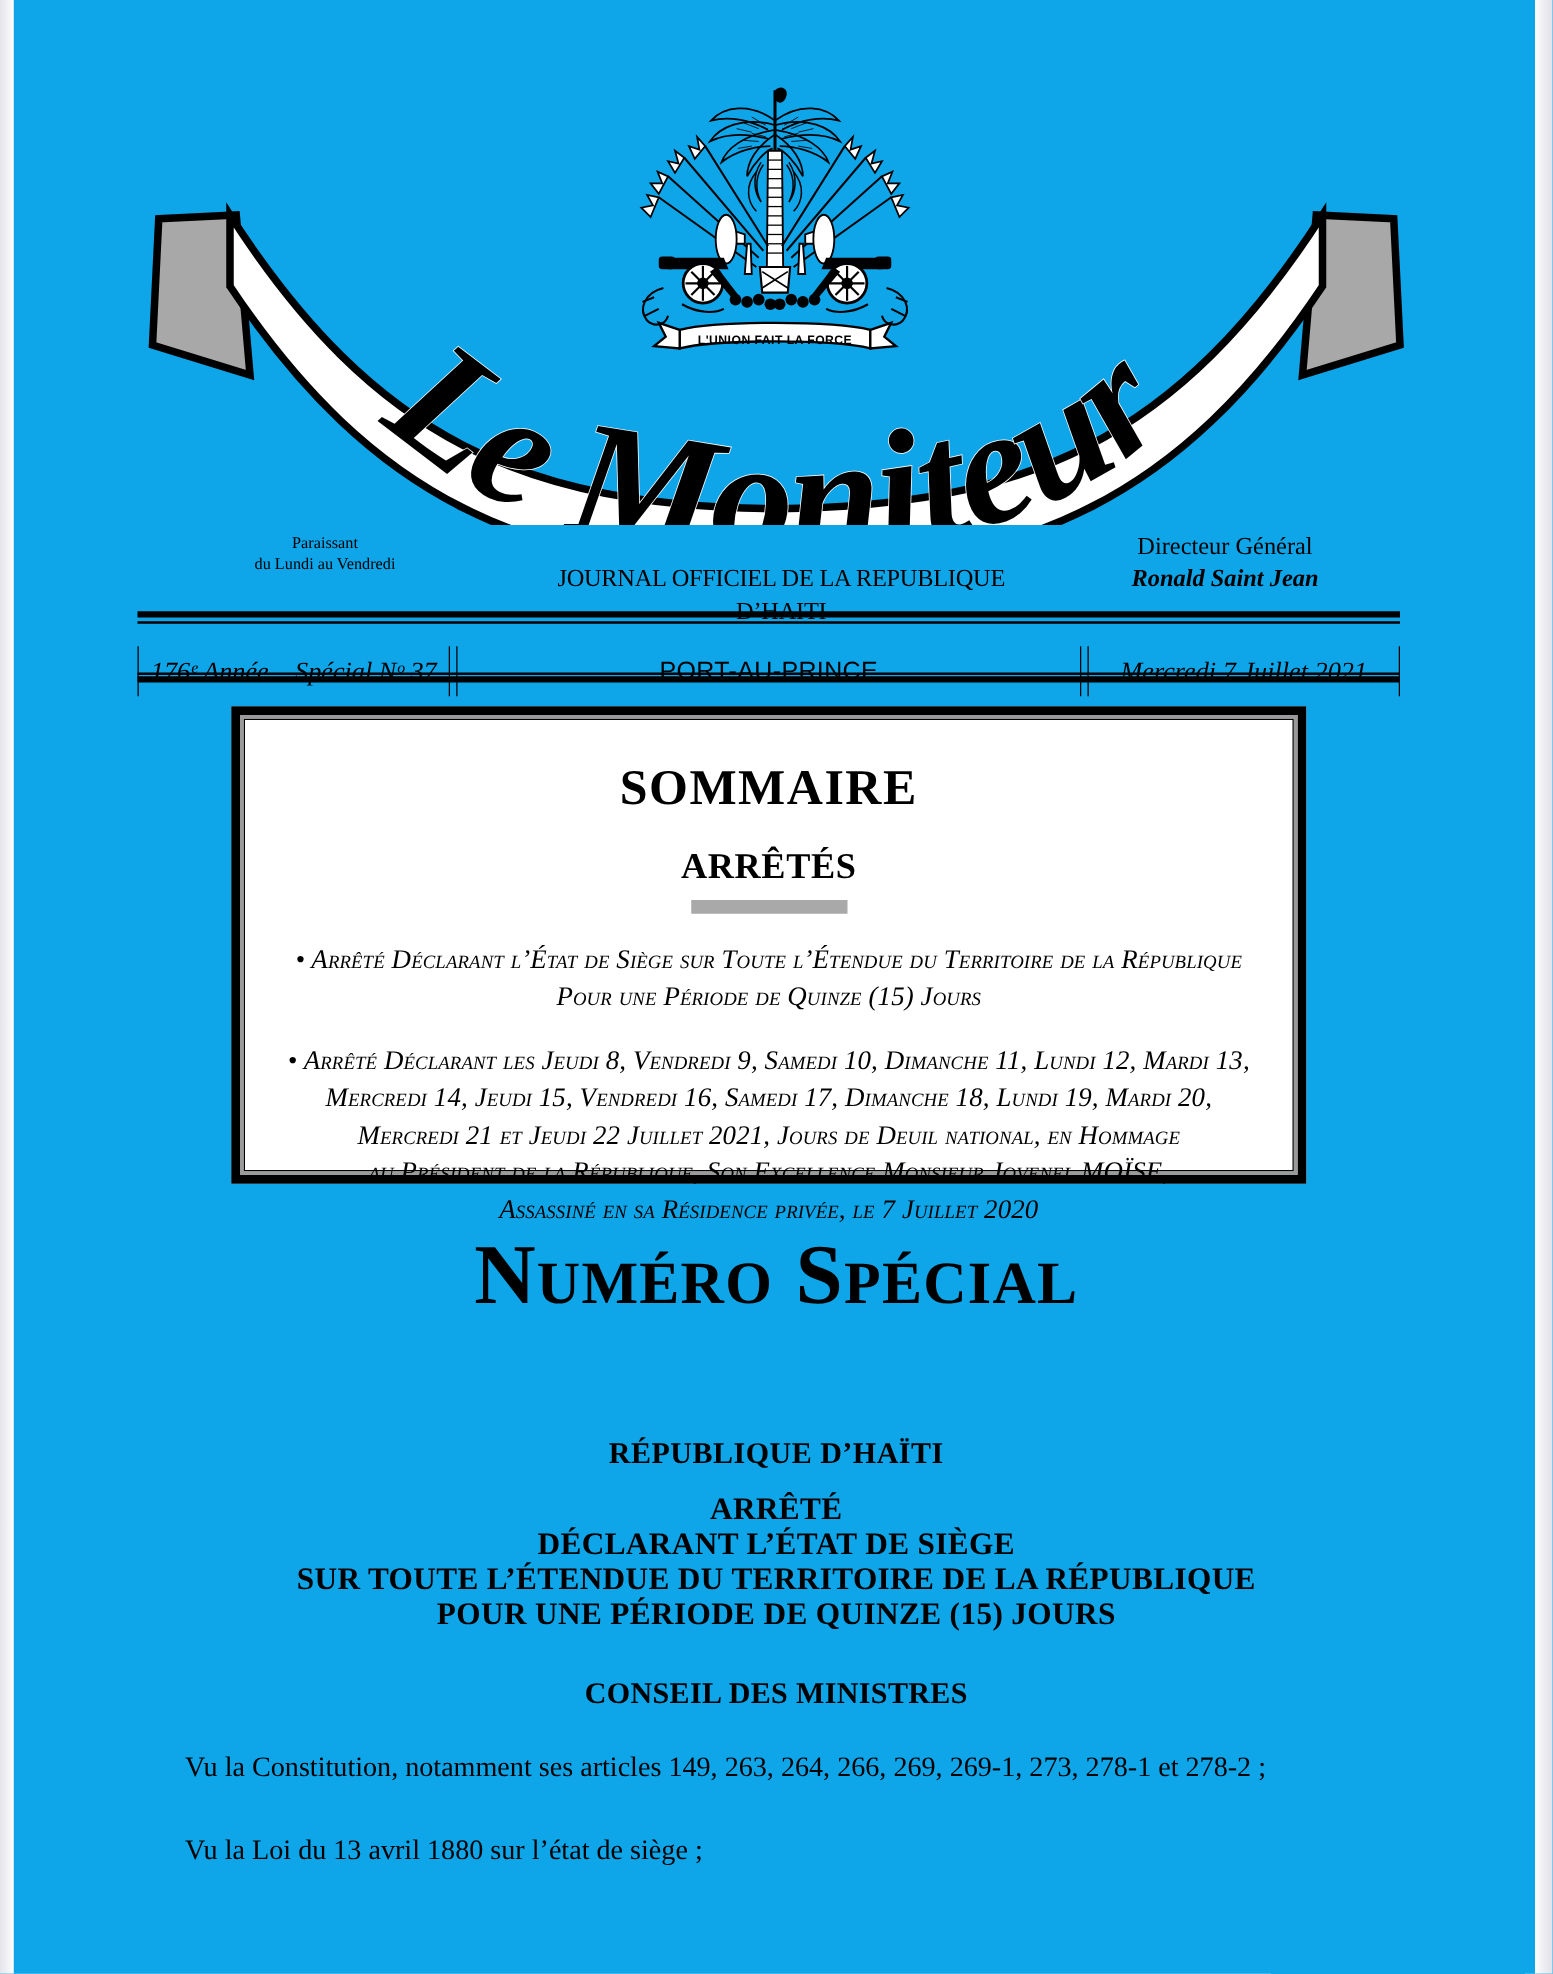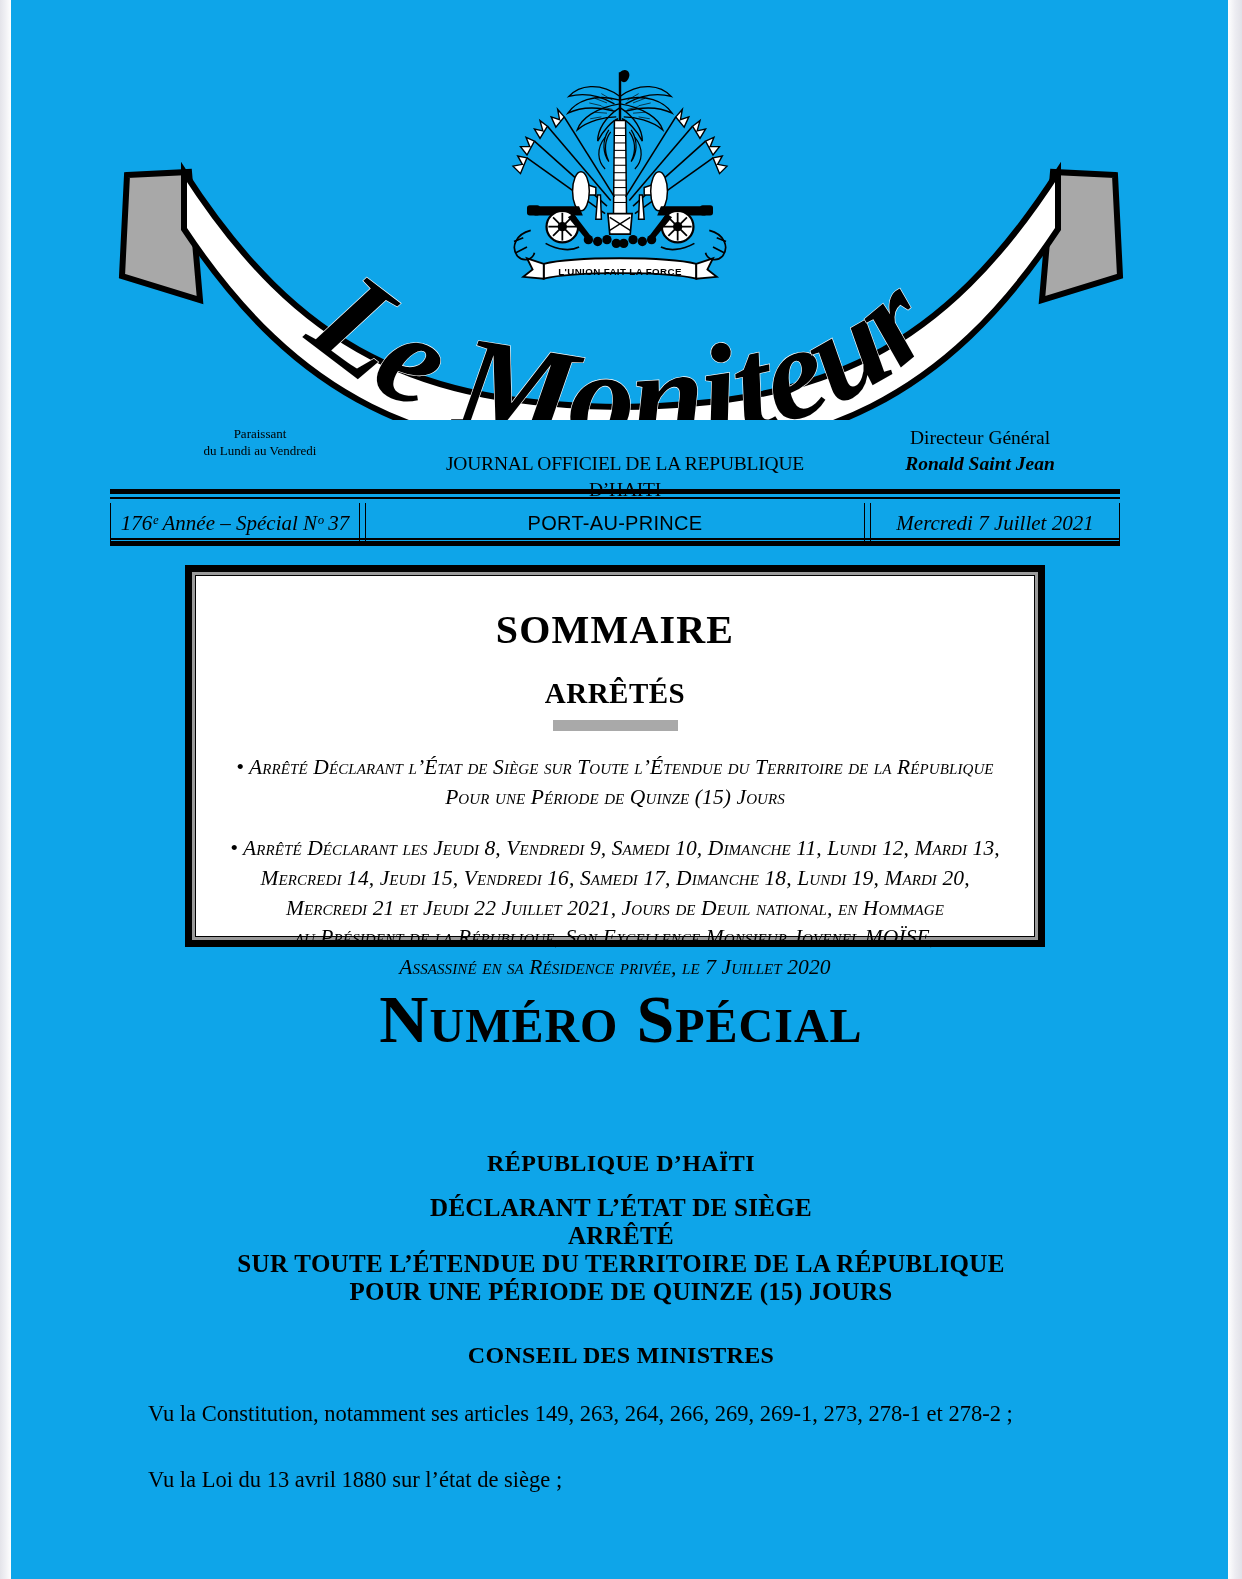--- a/index.html
+++ b/index.html
@@ -62,21 +62,21 @@
   
   #rule-thick-top {
     position: absolute; left: 110px; top: 489px;
     width: 1010px; height: 5px; background: #000;
   }
   #rule-thin-top {
     position: absolute; left: 110px; top: 497px;
     width: 1010px; height: 1.5px; background: #000;
   }
   #banner-row {
-    position: absolute; left: 110px; top: 503px;
+    position: absolute; left: 110px; top: 517px;
     width: 1010px; height: 40px;
     display: flex; align-items: flex-end;
     border-left: 1.5px solid #000;
     border-right: 1.5px solid #000;
     box-sizing: border-box;
   }
   .banner-cell {
     height: 40px;
     display: flex; align-items: center; justify-content: center;
     box-sizing: border-box;
@@ -445,22 +445,22 @@
       </div>
 
     </div>
   </div>
 
   <div id="numero-special">Numéro Spécial</div>
 
   <div id="republique">RÉPUBLIQUE  D’HAÏTI</div>
 
   <div id="arrete-heading">
+    <div>ARRÊTÉ</div>
     <div>DÉCLARANT L’ÉTAT DE SIÈGE</div>
-    <div>ARRÊTÉ</div>
     <div>SUR TOUTE L’ÉTENDUE DU TERRITOIRE DE LA RÉPUBLIQUE</div>
     <div>POUR UNE PÉRIODE DE QUINZE (15) JOURS</div>
   </div>
   <div id="conseil">CONSEIL DES MINISTRES</div>
 
   <div id="body-text">
     <p>Vu la Constitution, notamment ses articles 149, 263, 264, 266, 269, 269-1, 273, 278-1 et 278-2 ;</p>
     <p>Vu la Loi du 13 avril 1880 sur l’état de siège ;</p>
   </div>
 

